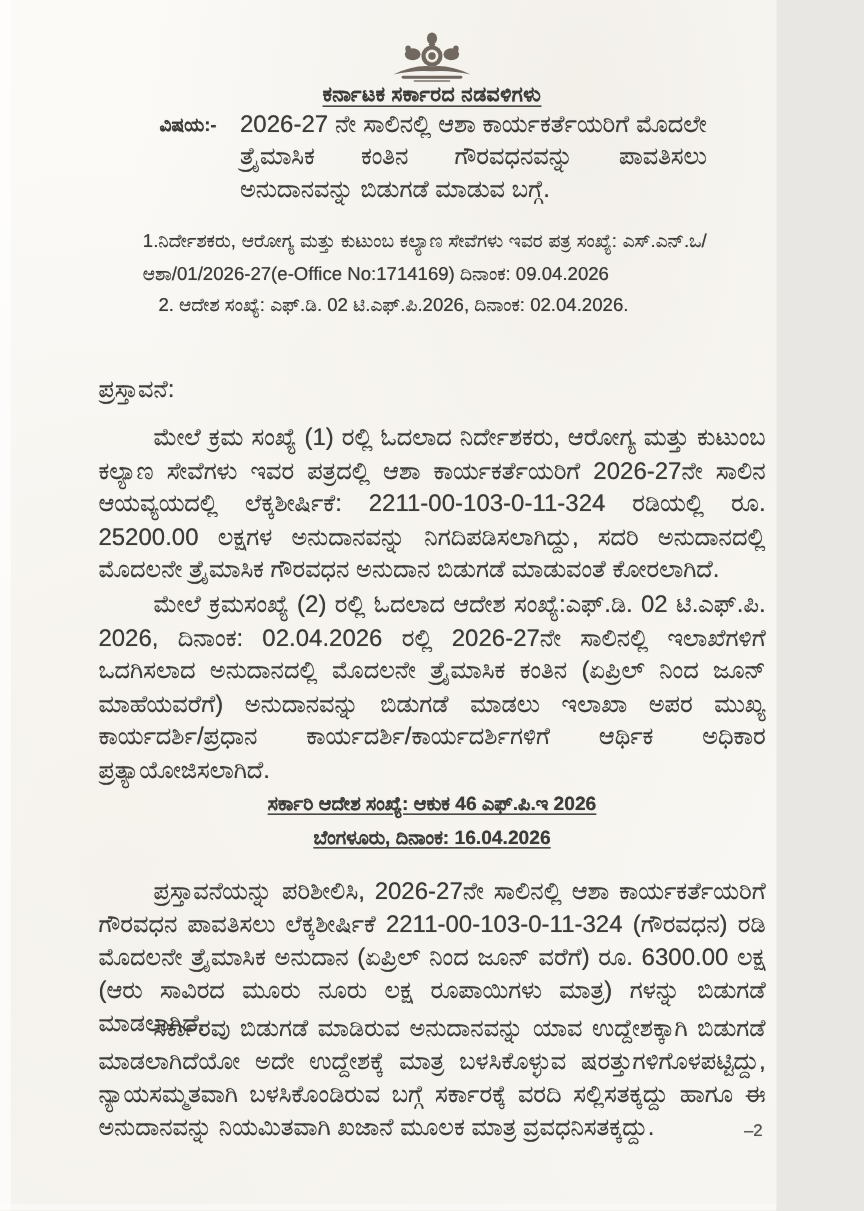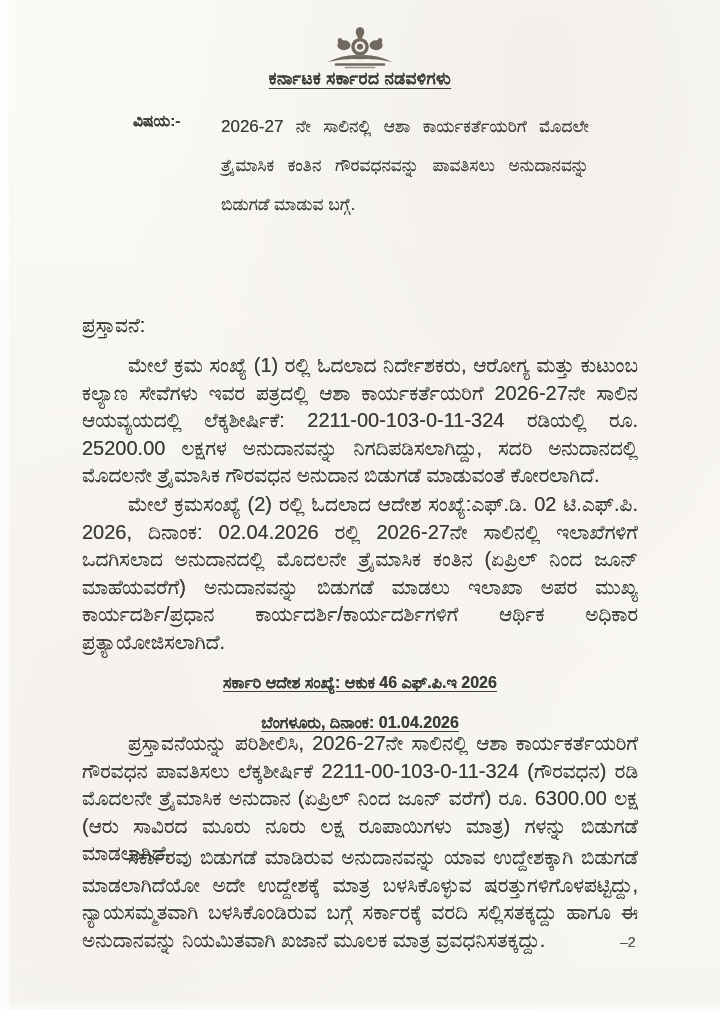--- a/index.html
+++ b/index.html
@@ -2,57 +2,57 @@
 <html><head>
 <meta charset="utf-8">
 <style>
   html,body{margin:0;padding:0;}
   body{
     width:720px;height:1009px;
     background:#e9e7e3;
     font-family:"Liberation Sans","DejaVu Sans",sans-serif;
   }
   .page{
-    position:relative;width:720px;height:1009px;overflow:hidden;
+    position:relative;width:647px;height:1009px;overflow:hidden;
     background:
       radial-gradient(ellipse at 75% 8%, rgba(232,227,218,.45), transparent 55%),
       radial-gradient(ellipse at 15% 70%, rgba(238,234,226,.40), transparent 60%),
       linear-gradient(180deg,#fbfaf7 0%, #faf8f4 60%, #f7f5f1 100%);
     color:#3d3c3a;
   }
   .scan-edge-left{position:absolute;left:0;top:0;width:9px;height:100%;background:#ffffff;opacity:.65;}
   .scan-edge-bottom{position:absolute;left:0;bottom:0;width:100%;height:6px;background:#ffffff;opacity:.4;}
   .soft{text-shadow:0 0 .6px rgba(61,60,58,.75);}
   .emblem{position:absolute;top:26px;left:321px;width:78px;height:46px;}
   .doc-title{
     position:absolute;top:69px;left:0;width:720px;text-align:center;
     font-size:17px;font-weight:bold;letter-spacing:.4px;
     text-decoration:underline;text-underline-offset:4px;
   }
   .label-col{font-weight:bold;font-size:15.5px;line-height:27px;white-space:nowrap;}
-  .subject-row{position:absolute;top:107px;left:133px;width:456px;display:flex;gap:21px;}
+  .subject-row{position:absolute;top:91px;left:133px;width:456px;display:flex;}
   .subject-label{width:67px;flex:none;}
-  .subject-text{flex:1;font-size:17px;line-height:39px;text-align:justify;}
+  .subject-text{flex:1;font-size:20px;line-height:27px;text-align:justify;}
   .read-row{position:absolute;top:189px;left:119px;width:470px;display:flex;}
   .read-label{width:81px;flex:none;}
   .read-items{flex:1;font-size:15.5px;line-height:26.5px;}
   .read-item{text-align:justify;}
   .read-item + .read-item{padding-left:13px;}
   .preamble-heading{position:absolute;top:312px;left:82px;font-size:20px;line-height:27px;}
   .para{
     position:absolute;left:82px;width:556px;
     font-size:20px;line-height:27.5px;text-align:justify;text-indent:46px;
   }
   .para-1{top:352px;}
   .para-2{top:491px;}
   .order-heading{
     position:absolute;top:657px;left:0;width:720px;text-align:center;
     font-size:16px;font-weight:bold;line-height:28px;
   }
-  .order-heading .u{text-decoration:underline;text-underline-offset:3px;margin-top:12px;}
+  .order-heading .u{text-decoration:underline;text-underline-offset:3px;}
   .para-3{top:730px;}
   .para-4{top:844px;}
   .page-number{position:absolute;top:934px;left:620px;font-size:14px;color:#55544f;}
 </style>
 </head>
 <body>
 
 <div class="page">
   <div class="scan-edge-left"></div>
   <div class="scan-edge-bottom"></div>
@@ -75,29 +75,33 @@
   </svg>
 
   <div class="doc-title soft">ಕರ್ನಾಟಕ ಸರ್ಕಾರದ ನಡವಳಿಗಳು</div>
 
   <div class="subject-row">
     <div class="label-col subject-label soft">ವಿಷಯ:-</div>
     <div class="subject-text soft">2026-27 ನೇ ಸಾಲಿನಲ್ಲಿ ಆಶಾ ಕಾರ್ಯಕರ್ತೆಯರಿಗೆ ಮೊದಲೇ ತ್ರೈಮಾಸಿಕ ಕಂತಿನ ಗೌರವಧನವನ್ನು ಪಾವತಿಸಲು ಅನುದಾನವನ್ನು ಬಿಡುಗಡೆ ಮಾಡುವ ಬಗ್ಗೆ.</div>
   </div>
 
   <div class="read-row">
+    <div class="read-items">
+      <div class="read-item soft">1.ನಿರ್ದೇಶಕರು, ಆರೋಗ್ಯ ಮತ್ತು ಕುಟುಂಬ ಕಲ್ಯಾಣ ಸೇವೆಗಳು ಇವರ ಪತ್ರ ಸಂಖ್ಯೆ: ಎಸ್.ಎನ್.ಒ/ಆಶಾ/01/2026-27(e-Office No:1714169) ದಿನಾಂಕ: 09.04.2026</div>
+      <div class="read-item soft">2. ಆದೇಶ ಸಂಖ್ಯೆ: ಎಫ್.ಡಿ. 02 ಟಿ.ಎಫ್.ಪಿ.2026, ದಿನಾಂಕ: 02.04.2026.</div>
+    </div>
   </div>
 
   <div class="preamble-heading soft">ಪ್ರಸ್ತಾವನೆ:</div>
 
   <div class="para para-1 soft">ಮೇಲೆ ಕ್ರಮ ಸಂಖ್ಯೆ (1) ರಲ್ಲಿ ಓದಲಾದ ನಿರ್ದೇಶಕರು, ಆರೋಗ್ಯ ಮತ್ತು ಕುಟುಂಬ ಕಲ್ಯಾಣ ಸೇವೆಗಳು ಇವರ ಪತ್ರದಲ್ಲಿ ಆಶಾ ಕಾರ್ಯಕರ್ತೆಯರಿಗೆ 2026-27ನೇ ಸಾಲಿನ ಆಯವ್ಯಯದಲ್ಲಿ ಲೆಕ್ಕಶೀರ್ಷಿಕೆ: 2211-00-103-0-11-324 ರಡಿಯಲ್ಲಿ ರೂ. 25200.00 ಲಕ್ಷಗಳ ಅನುದಾನವನ್ನು ನಿಗದಿಪಡಿಸಲಾಗಿದ್ದು, ಸದರಿ ಅನುದಾನದಲ್ಲಿ ಮೊದಲನೇ ತ್ರೈಮಾಸಿಕ ಗೌರವಧನ ಅನುದಾನ ಬಿಡುಗಡೆ ಮಾಡುವಂತೆ ಕೋರಲಾಗಿದೆ.</div>
   <div class="para para-2 soft">ಮೇಲೆ ಕ್ರಮಸಂಖ್ಯೆ (2) ರಲ್ಲಿ ಓದಲಾದ ಆದೇಶ ಸಂಖ್ಯೆ:ಎಫ್.ಡಿ. 02 ಟಿ.ಎಫ್.ಪಿ. 2026, ದಿನಾಂಕ: 02.04.2026 ರಲ್ಲಿ 2026-27ನೇ ಸಾಲಿನಲ್ಲಿ ಇಲಾಖೆಗಳಿಗೆ ಒದಗಿಸಲಾದ ಅನುದಾನದಲ್ಲಿ ಮೊದಲನೇ ತ್ರೈಮಾಸಿಕ ಕಂತಿನ (ಏಪ್ರಿಲ್ ನಿಂದ ಜೂನ್ ಮಾಹೆಯವರೆಗೆ) ಅನುದಾನವನ್ನು ಬಿಡುಗಡೆ ಮಾಡಲು ಇಲಾಖಾ ಅಪರ ಮುಖ್ಯ ಕಾರ್ಯದರ್ಶಿ/ಪ್ರಧಾನ ಕಾರ್ಯದರ್ಶಿ/ಕಾರ್ಯದರ್ಶಿಗಳಿಗೆ ಆರ್ಥಿಕ ಅಧಿಕಾರ ಪ್ರತ್ಯಾಯೋಜಿಸಲಾಗಿದೆ.</div>
 
   <div class="order-heading">
     <div class="u soft">ಸರ್ಕಾರಿ ಆದೇಶ ಸಂಖ್ಯೆ: ಆಕುಕ 46 ಎಫ್.ಪಿ.ಇ 2026</div>
-    <div class="u soft">ಬೆಂಗಳೂರು, ದಿನಾಂಕ: 01.04.2026</div>
+    <div class="u soft">ಬೆಂಗಳೂರು, ದಿನಾಂಕ: 16.04.2026</div>
   </div>
 
   <div class="para para-3 soft">ಪ್ರಸ್ತಾವನೆಯನ್ನು ಪರಿಶೀಲಿಸಿ, 2026-27ನೇ ಸಾಲಿನಲ್ಲಿ ಆಶಾ ಕಾರ್ಯಕರ್ತೆಯರಿಗೆ ಗೌರವಧನ ಪಾವತಿಸಲು ಲೆಕ್ಕಶೀರ್ಷಿಕೆ 2211-00-103-0-11-324 (ಗೌರವಧನ) ರಡಿ ಮೊದಲನೇ ತ್ರೈಮಾಸಿಕ ಅನುದಾನ (ಏಪ್ರಿಲ್ ನಿಂದ ಜೂನ್ ವರೆಗೆ) ರೂ. 6300.00 ಲಕ್ಷ (ಆರು ಸಾವಿರದ ಮೂರು ನೂರು ಲಕ್ಷ ರೂಪಾಯಿಗಳು ಮಾತ್ರ) ಗಳನ್ನು ಬಿಡುಗಡೆ ಮಾಡಲಾಗಿದೆ.</div>
   <div class="para para-4 soft">ಸರ್ಕಾರವು ಬಿಡುಗಡೆ ಮಾಡಿರುವ ಅನುದಾನವನ್ನು ಯಾವ ಉದ್ದೇಶಕ್ಕಾಗಿ ಬಿಡುಗಡೆ ಮಾಡಲಾಗಿದೆಯೋ ಅದೇ ಉದ್ದೇಶಕ್ಕೆ ಮಾತ್ರ ಬಳಸಿಕೊಳ್ಳುವ ಷರತ್ತುಗಳಿಗೊಳಪಟ್ಟಿದ್ದು, ನ್ಯಾಯಸಮ್ಮತವಾಗಿ ಬಳಸಿಕೊಂಡಿರುವ ಬಗ್ಗೆ ಸರ್ಕಾರಕ್ಕೆ ವರದಿ ಸಲ್ಲಿಸತಕ್ಕದ್ದು ಹಾಗೂ ಈ ಅನುದಾನವನ್ನು ನಿಯಮಿತವಾಗಿ ಖಜಾನೆ ಮೂಲಕ ಮಾತ್ರ ವ್ರವಧನಿಸತಕ್ಕದ್ದು.</div>
 
   <div class="page-number soft">–2</div>
 </div>
 
 </body></html>

